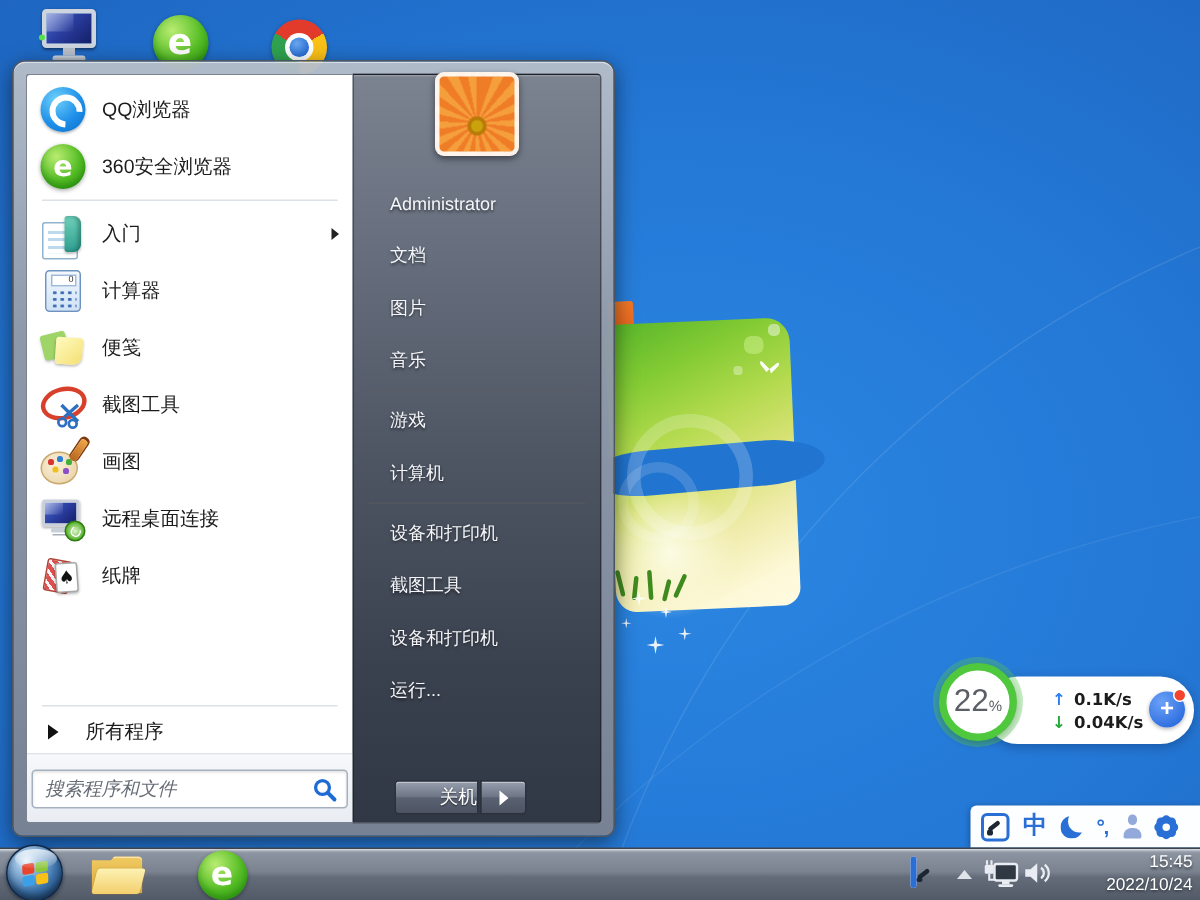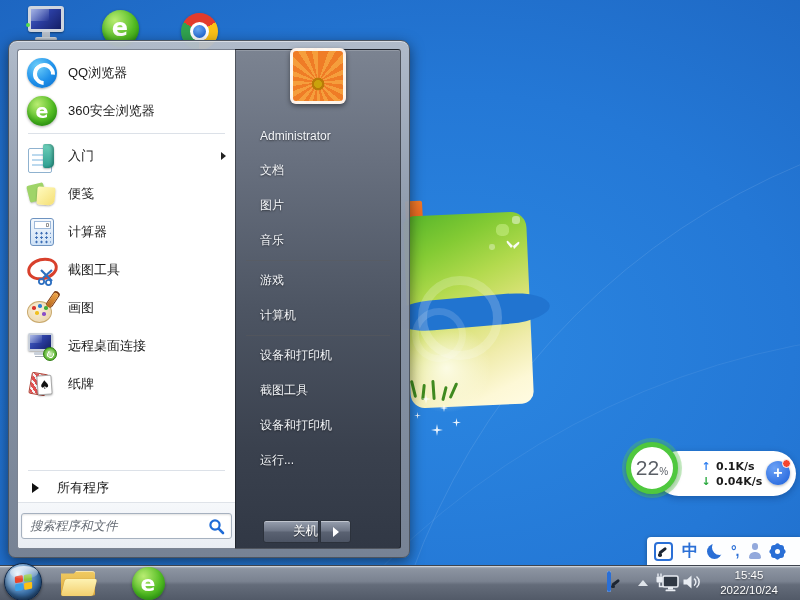--- a/index.html
+++ b/index.html
@@ -250,21 +250,21 @@
     border:3px solid #8fc0ee; border-bottom:none; border-radius:7px 7px 0 0; }
 
   
   .tray { position:absolute; right:0; top:0; height:35px; }
   .tray-ime { position:absolute; left:-193px; top:7px; }
   .tray-ime .ime-logo { width:20px; height:20px; background:#fff; }
   .hidden-arrow { position:absolute; left:-162px; top:14px; width:0; height:0;
     border-bottom:6px solid #dfe4ea; border-left:5px solid transparent; border-right:5px solid transparent; cursor:default; }
   .tray-net { position:absolute; left:-145px; top:6px; cursor:default; }
   .tray-vol { position:absolute; left:-118px; top:7px; cursor:default; }
-  .tray-clock { position:absolute; left:-97px; top:2px; width:92px; text-align:center; color:#fff;
+  .tray-clock { position:absolute; left:-97px; top:2px; width:92px; text-align:right; color:#fff;
     font-size:11.5px; line-height:15px; text-shadow:0 1px 2px rgba(0,0,0,.6); cursor:default; }
 </style>
 </head>
 <body>
 
 <div class="desktop">
 
   <i class="arc arc1"></i>
   <i class="arc arc2"></i>
   <div class="flag-red"></div>
@@ -356,28 +356,28 @@
           </span>
           <span class="ml-label">360安全浏览器</span>
         </div>
         <div class="ml-sep"></div>
         <div class="ml-row">
           <span class="ic ic-gs"></span>
           <span class="ml-label">入门</span>
           <i class="sub-arrow"></i>
         </div>
         <div class="ml-row">
-          <span class="ic ic-notes"></span>
-          <span class="ml-label">便笺</span>
-        </div>
-        <div class="ml-row">
           <span class="ic ic-calc">
             <i class="calc-display"><span>0</span></i>
           </span>
           <span class="ml-label">计算器</span>
+        </div>
+        <div class="ml-row">
+          <span class="ic ic-notes"></span>
+          <span class="ml-label">便笺</span>
         </div>
         <div class="ml-row">
           <span class="ic ic-snip">
             <svg width="20" height="20" viewBox="0 0 20 20">
               <path d="M4 4 L15 15 M15 4 L6 12" stroke="#2d6fc0" stroke-width="2.2" fill="none"></path>
               <circle cx="4.5" cy="15.5" r="2.6" fill="none" stroke="#2d6fc0" stroke-width="1.8"></circle>
               <circle cx="11.5" cy="16.5" r="2.6" fill="none" stroke="#2d6fc0" stroke-width="1.8"></circle>
             </svg>
           </span>
           <span class="ml-label">截图工具</span>

